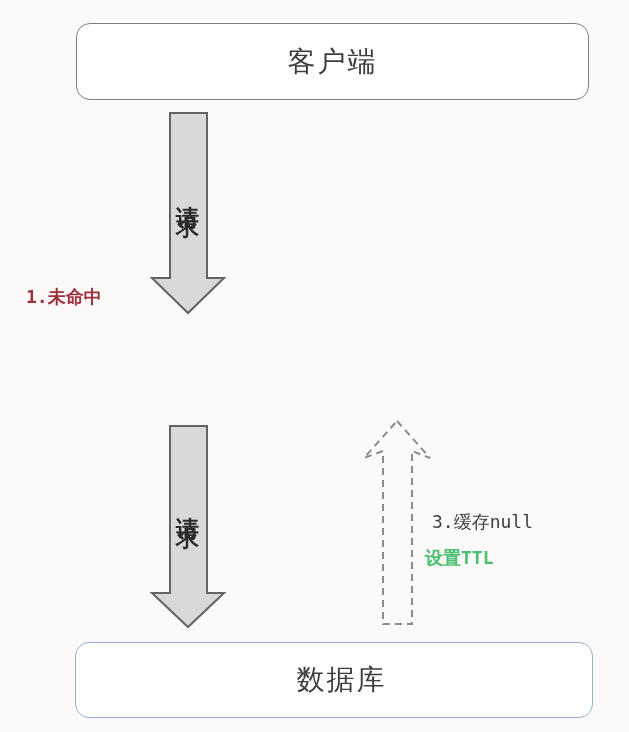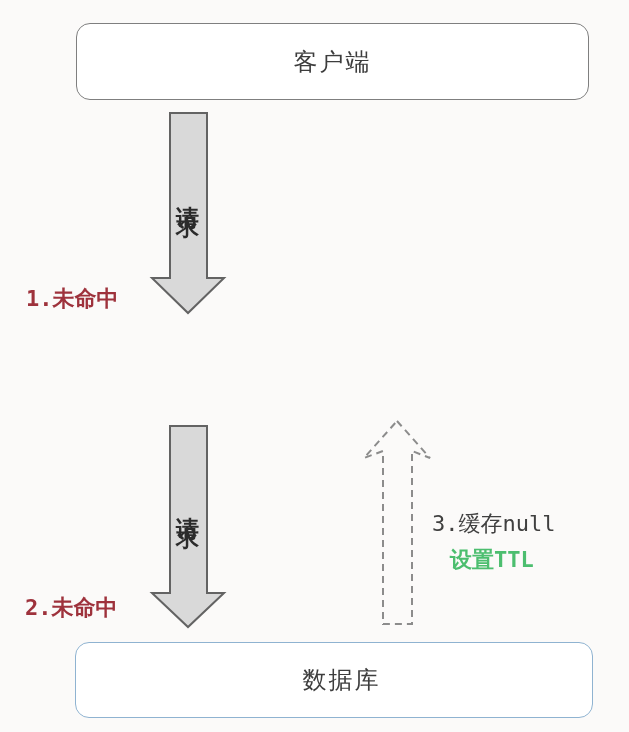--- a/index.html
+++ b/index.html
@@ -17,21 +17,21 @@
     position: absolute;
     background: #ffffff;
     border: 1.5px solid #7f7f7f;
     border-radius: 14px;
     display: flex;
     align-items: center;
     justify-content: center;
     box-sizing: border-box;
   }
   .node-label {
-    font-size: 24px;
+    font-size: 28px;
     color: #3d3d3d;
     letter-spacing: 2px;
     line-height: 1;
   }
   .mono {
     font-family: "DejaVu Sans Mono", "Liberation Mono", "DejaVu Sans", monospace, sans-serif;
   }
   .node-client   { left: 76px;  top: 23px;  width: 513px; height: 77px; }
   .node-redis    { left: 76px;  top: 332px; width: 369px; height: 77px; }
   .node-database { left: 75px;  top: 642px; width: 518px; height: 76px; padding-left: 15px; }
@@ -49,30 +49,30 @@
     font-weight: 600;
     color: #2b2b2b;
     letter-spacing: 9px;
     line-height: 1;
   }
   .request-1 { left: 176px; top: 187px; }
   .request-2 { left: 176px; top: 498px; }
 
   .annot {
     position: absolute;
-    font-size: 22px;
+    font-size: 18px;
     font-weight: 600;
     line-height: 1;
     white-space: nowrap;
     font-family: "DejaVu Sans Mono", "DejaVu Sans", "Liberation Sans", monospace, sans-serif;
   }
   .annot-miss-1 { left: 26px;  top: 288px; }
   .annot-miss-2 { left: 25px;  top: 597px; }
   .annot-null   { left: 432px; top: 513px; font-weight: 500; }
-  .annot-ttl    { left: 450px; top: 549px; }
+  .annot-ttl    { left: 425px; top: 549px; }
 </style>
 </head>
 <body>
 
 <div class="canvas" style="background: rgb(251, 250, 249);">
 
   <div class="node node-client" style="border-color: rgb(127, 127, 127);">
     <span class="node-label" style="color: rgb(61, 61, 61);">客户端</span>
   </div>
 
@@ -82,21 +82,20 @@
   <div class="request-label request-1">请求</div>
 
   <div class="annot annot-miss-1" style="color: rgb(158, 50, 60);">1.未命中</div>
 
 
   <svg class="arrow-svg arrow-2" width="80" height="207" viewBox="0 0 80 207">
     <polygon points="22,2 59,2 59,169 76,169 40,203 4,169 22,169" stroke-width="2" stroke-linejoin="miter" style="fill: rgb(217, 217, 217); stroke: rgb(99, 99, 99);"></polygon>
   </svg>
   <div class="request-label request-2">请求</div>
 
-  <div class="annot annot-miss-2" style="color: rgb(158, 50, 60);">2.未命中</div>
 
   <svg class="arrow-svg arrow-dashed" width="74" height="212" viewBox="0 0 74 212">
     <polygon points="37,4 70,41 52,34 52,207 23,207 23,34 4,41" fill="none" stroke-width="2" stroke-dasharray="7 5" stroke-linejoin="miter" style="stroke: rgb(140, 140, 140);"></polygon>
   </svg>
 
   <div class="annot annot-null" style="color: #404040;">3.缓存null</div>
   <div class="annot annot-ttl" style="color: rgb(76, 190, 111);">设置TTL</div>
 
   <div class="node node-database" style="border-color: rgb(143, 179, 209);">
     <span class="node-label" style="color: rgb(61, 61, 61);">数据库</span>

